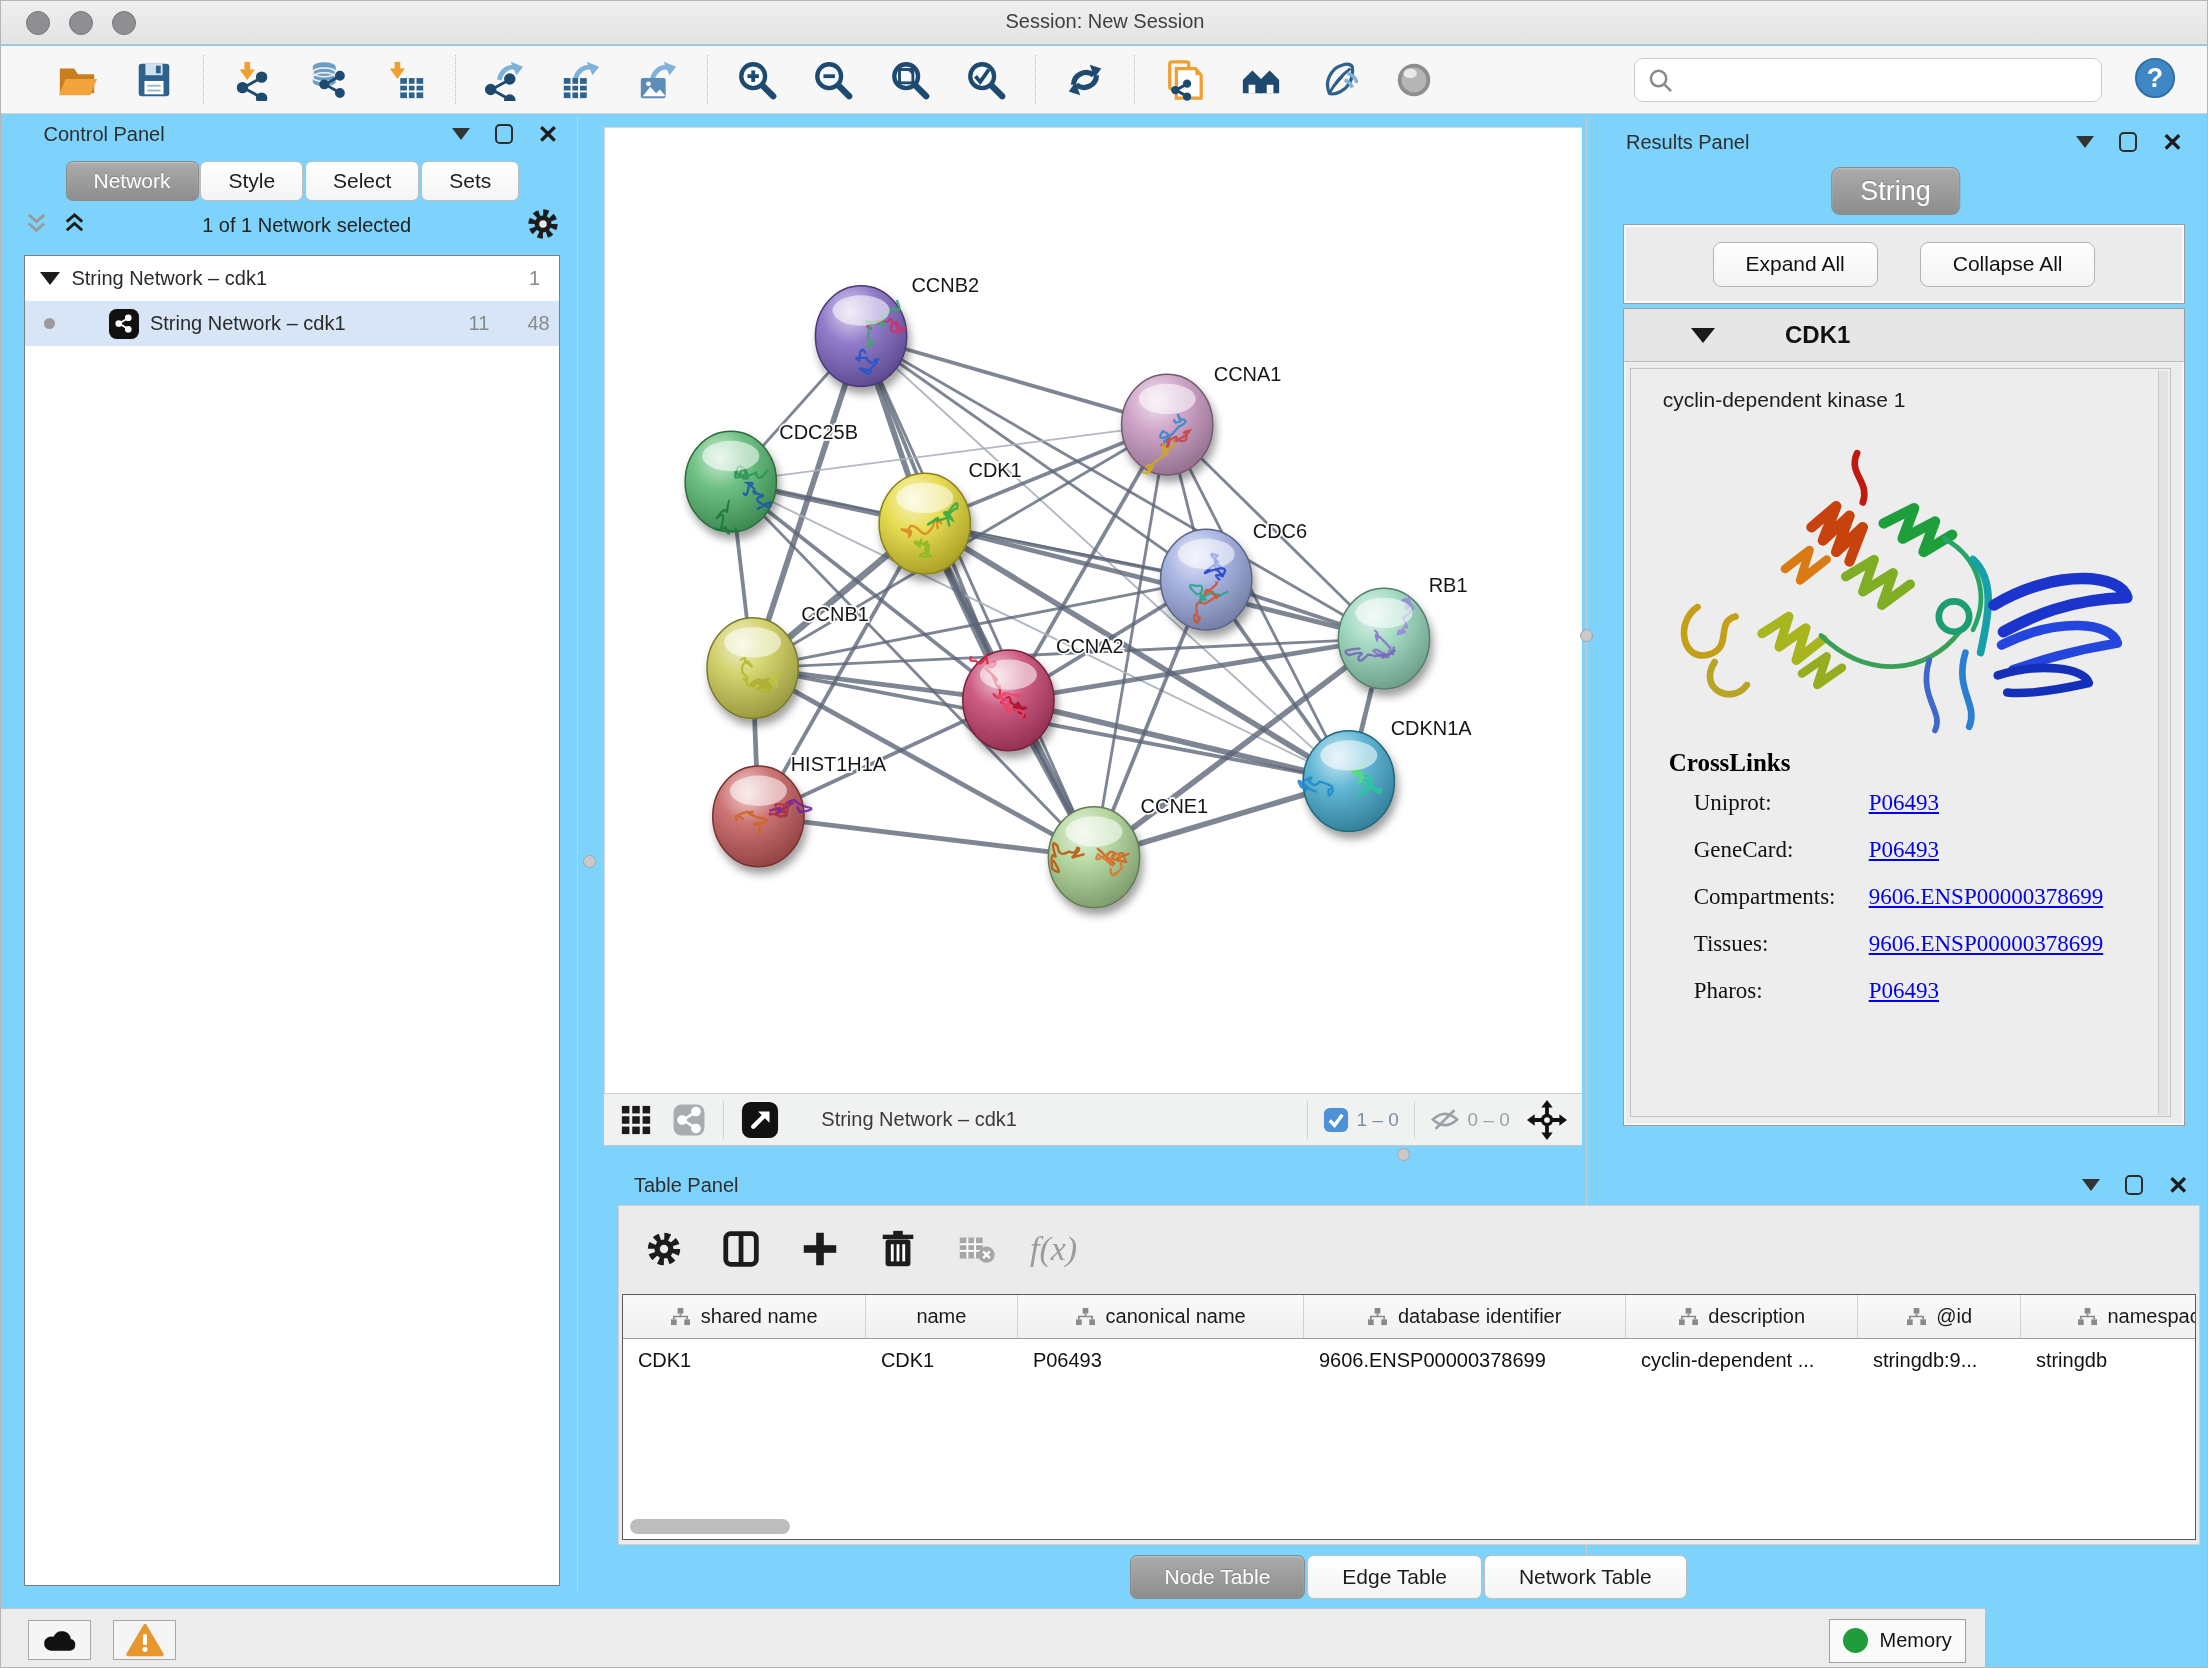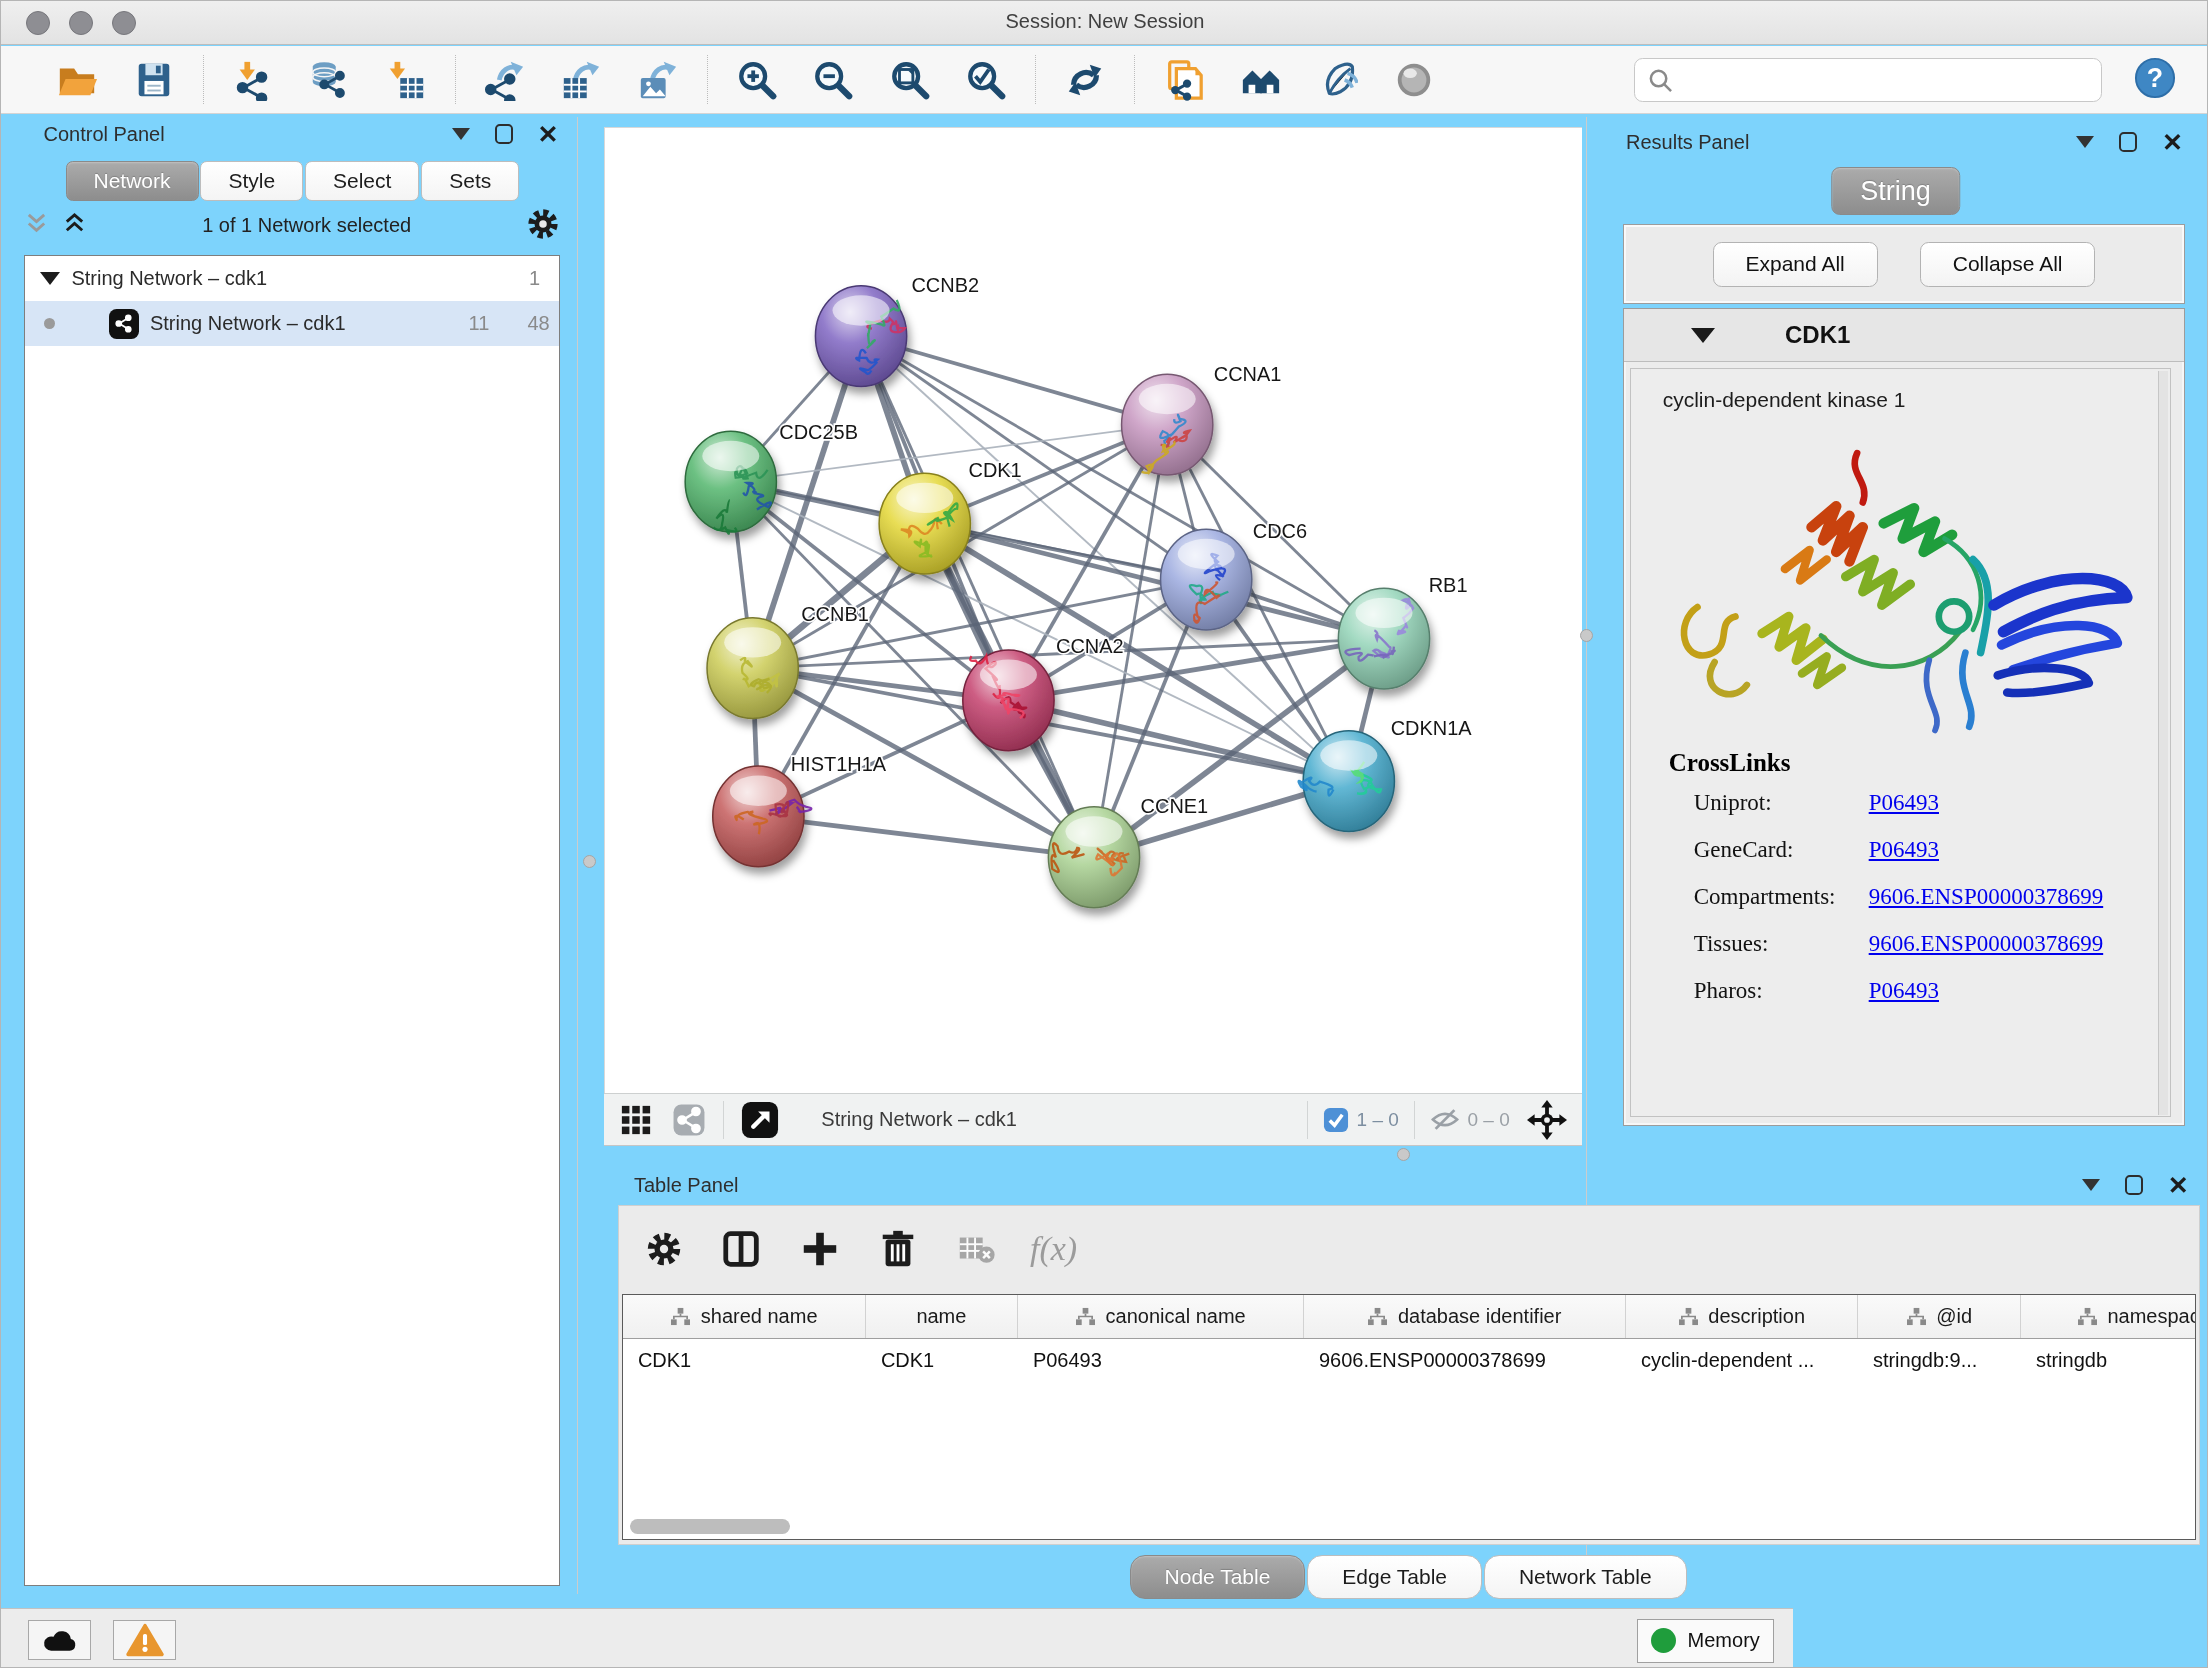--- a/index.html
+++ b/index.html
@@ -87,23 +87,23 @@
   .table-wrap { position:absolute; left:617px; top:1204px; width:1582px; height:340px; background:#ebebeb; border:1px solid #cfcfcf; }
   .tp-toolbar { display:flex; align-items:center; gap:30px; height:86px; padding-left:21px; }
   .tbl-box { position:absolute; left:2.9px; right:2.9px; top:88px; bottom:3.8px; background:#fff; border:1.9px solid #5a5a5a; overflow:hidden; }
   .thead { display:flex; height:44px; background:linear-gradient(#fafafa,#f0f0f0); border-bottom:1px solid #9e9e9e; }
   .th { display:flex; align-items:center; justify-content:center; gap:9.5px; font-size:20px; color:#1b1b1b;
     border-right:1px solid #d2d2d2; flex:none; overflow:hidden; white-space:nowrap; }
   .trow { display:flex; height:42px; }
   .td { display:flex; align-items:center; font-size:20px; color:#111; padding-left:15px; flex:none; overflow:hidden; white-space:nowrap; }
   .hscroll { position:absolute; left:7.6px; bottom:5.7px; width:160px; height:15px; border-radius:7.6px; background:#bdbdbd; }
   .bottom-tabs { position:absolute; left:617px; top:1554px; width:1582px; display:flex; justify-content:center; }
-  .bottom-tabs .tab { height:44px; padding:0 34px; display:flex; align-items:center; font-size:21px; border-radius:15px; margin-right:1.9px; }
+  .bottom-tabs .tab { height:44px; padding:0 34px; display:flex; align-items:center; font-size:21px; border-radius:7px; margin-right:1.9px; }
   
-  .statusbar { position:absolute; left:0; top:1607px; width:1792px; height:61px; background:#ececec; border-top:1px solid #c2c2c2; }
+  .statusbar { position:absolute; left:0; top:1607px; width:1984px; height:61px; background:#ececec; border-top:1px solid #c2c2c2; }
   .sb-box { position:absolute; top:11.4px; width:63px; height:40px; background:#f5f5f5; border:1.9px solid #a8a8a8;
     display:flex; align-items:center; justify-content:center; }
   .memory-btn { position:absolute; right:19px; top:9.5px; width:137px; height:44px; background:#fafafa; border:1.9px solid #a0a0a0;
     display:flex; align-items:center; justify-content:center; gap:11.4px; font-size:20px; color:#111; }
   .mem-dot { width:25px; height:25px; border-radius:50%; background:#1f9d3c; }
   .split-dot { position:absolute; width:13.3px; height:13.3px; border-radius:50%; background:#c9c9c9; border:1px solid #a5a5a5; }
   .vline-left { position:absolute; left:576px; top:116px; width:1px; height:1477px; background:#cccccc; }
   .vline-right { position:absolute; left:1585px; top:116px; width:1px; height:1477px; background:#cccccc; }
 </style>
 </head>

